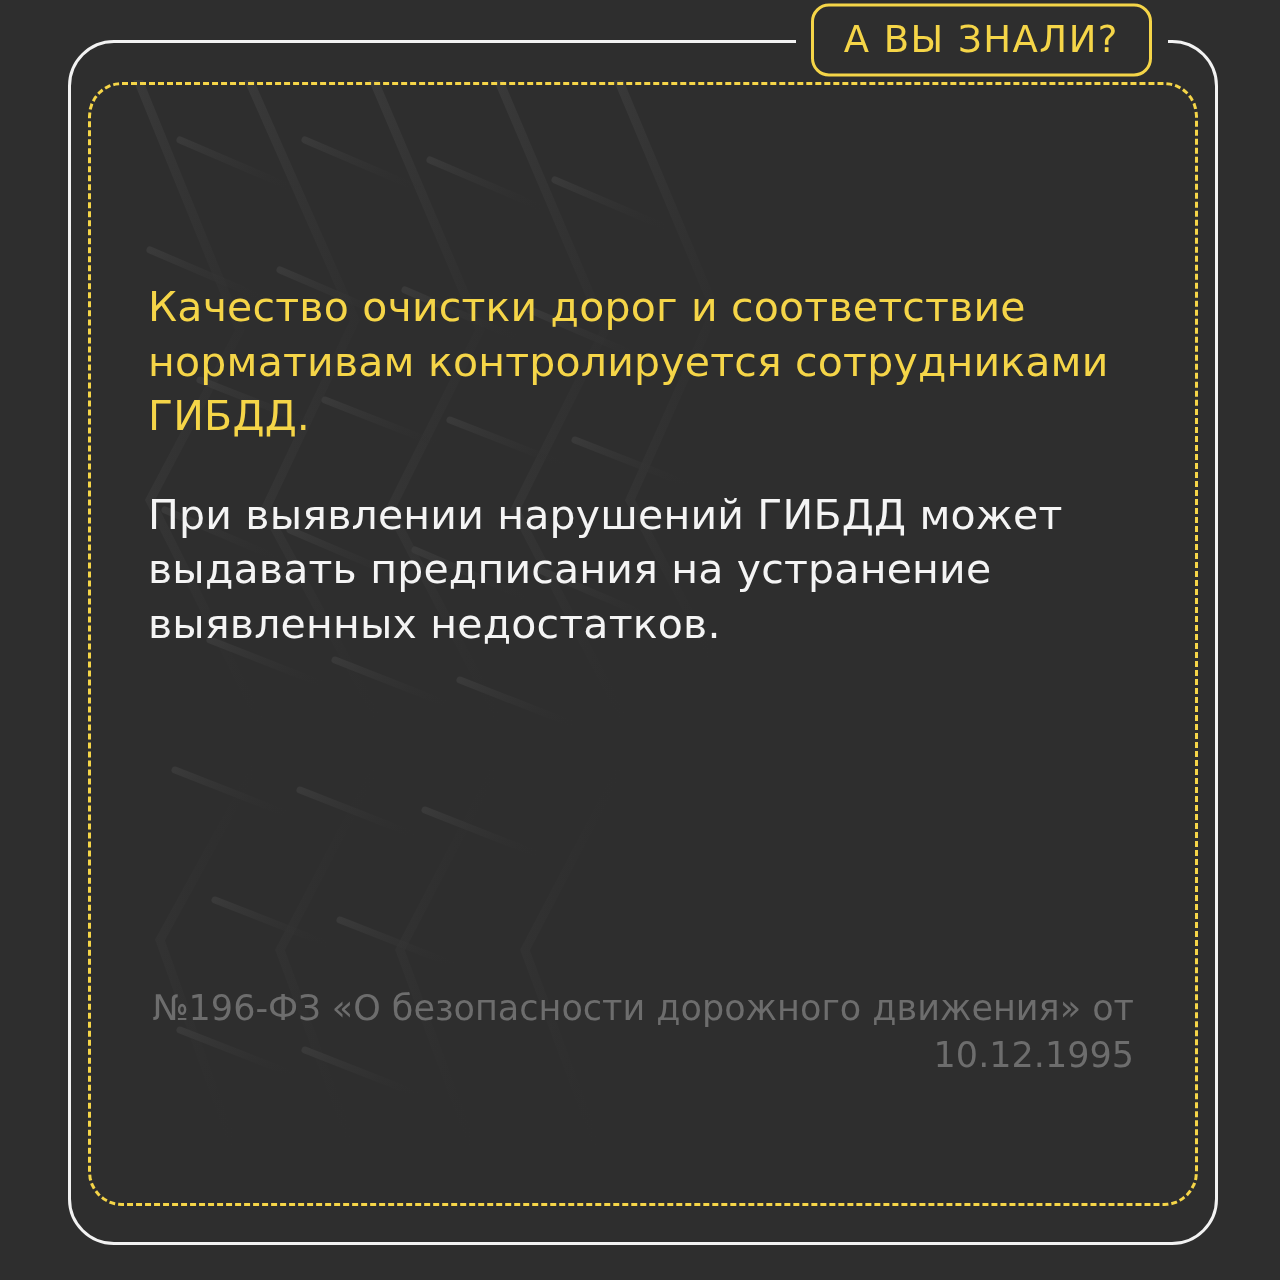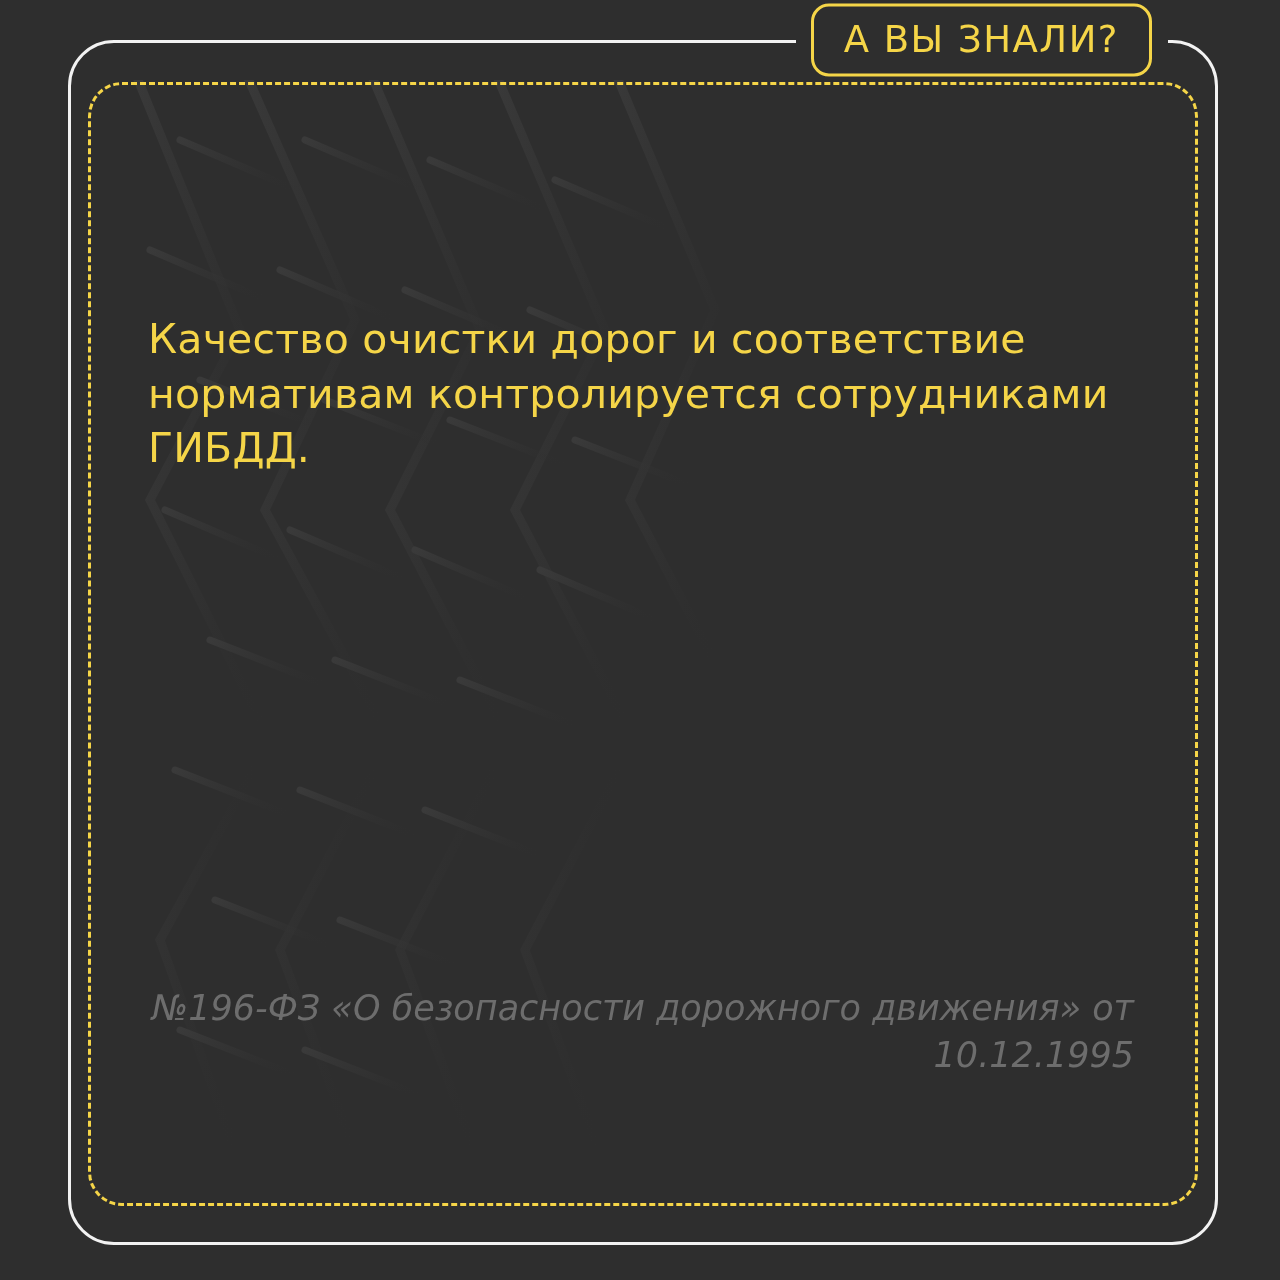--- a/index.html
+++ b/index.html
@@ -97,35 +97,33 @@
     z-index: 4;
   }
 
   .para {
     font-size: 41px;
     line-height: 1.33;
     color: #f4f4f4;
     letter-spacing: 0.2px;
     margin-bottom: 44px;
     font-weight: 400;
-    margin-top: 32px;
   }
   .para.accent { color: #f5d548; }
   .para.last { margin-bottom: 0; }
 
   .source {
     position: absolute;
     left: 148px;
     top: 985px;
     width: 986px;
     text-align: right;
     color: #6d6d6d;
     font-size: 35px;
     line-height: 1.35;
-    font-style: italic;
     z-index: 4;
   }
 </style>
 </head>
 <body>
 
 <div class="poster">
 
   <div class="texture">
     <svg width="1110" height="1125" viewBox="0 0 1110 1125" xmlns="http://www.w3.org/2000/svg">
@@ -179,17 +177,18 @@
   <div class="frame-inner"></div>
 
   <div class="badge-mask"></div>
 
   <div class="badge">
     <div class="badge-text">А ВЫ ЗНАЛИ?</div>
   </div>
 
   <div class="content">
     <p class="para accent">Качество очистки дорог и соответствие нормативам контролируется сотрудниками ГИБДД.</p>
+    <p class="para last">При выявлении нарушений ГИБДД может выдавать предписания на устранение выявленных недостатков.</p>
   </div>
 
   <div class="source">№196-ФЗ «О безопасности дорожного движения» от 10.12.1995</div>
 
 </div>
 
 </body></html>

